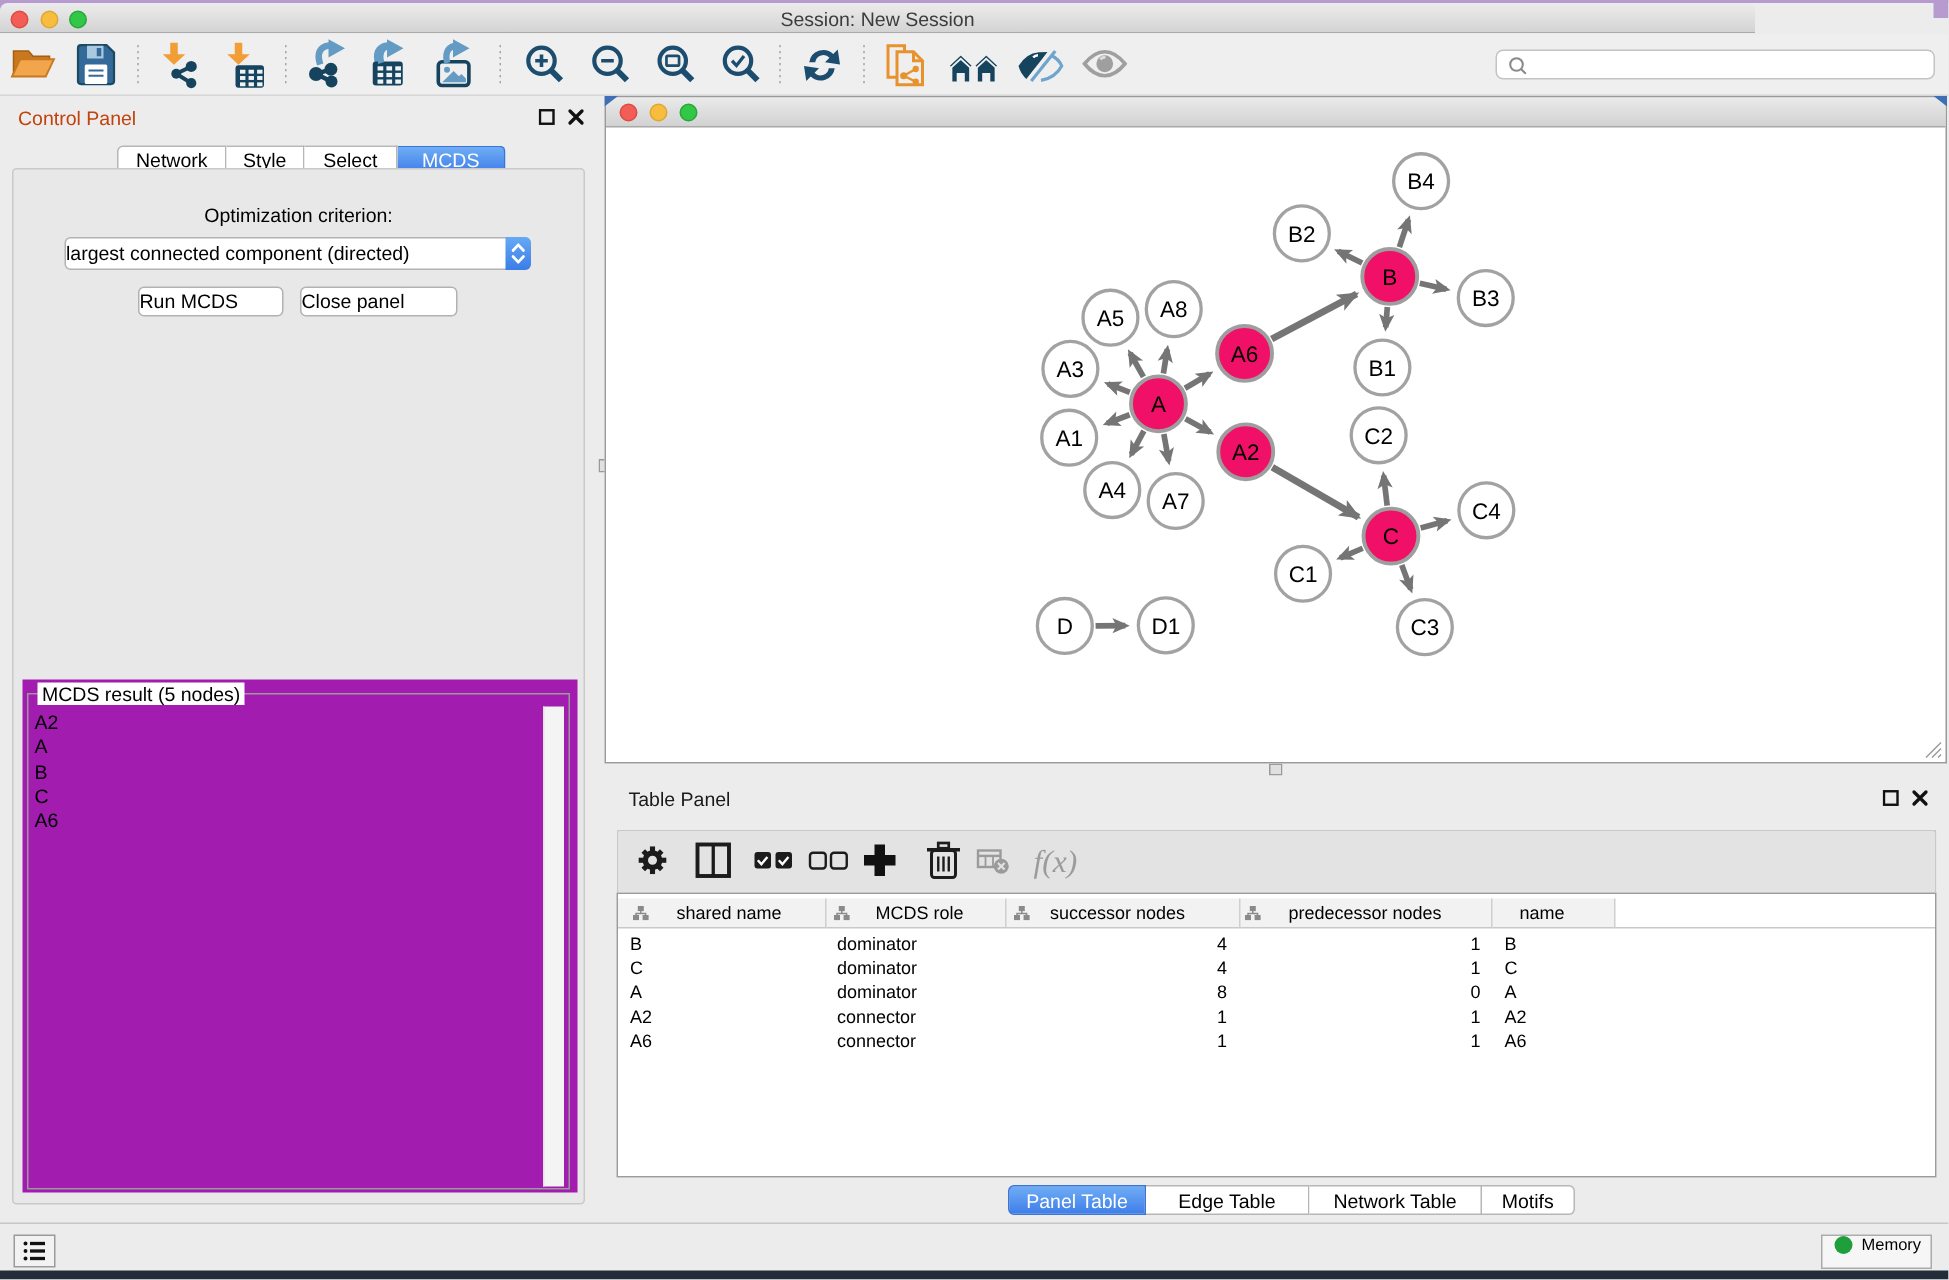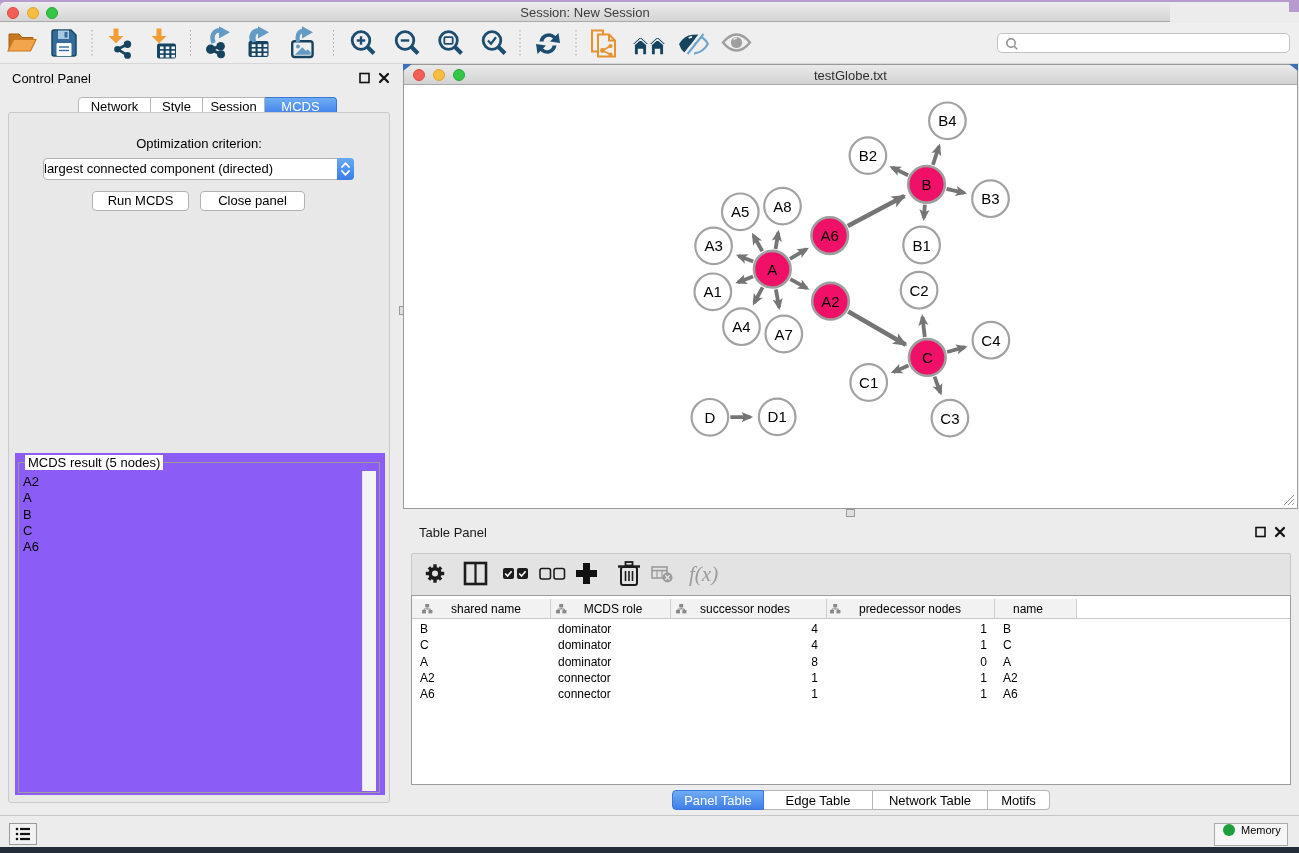--- a/index.html
+++ b/index.html
@@ -9,33 +9,33 @@
 #purple{left:0;top:0;width:1299px;height:2px;background:#b89bce}
 
 #titlebar{left:0;top:2px;width:1170px;height:20px;background:linear-gradient(#ececec,#d4d4d4);border-bottom:1px solid #ababab;border-radius:5px 5px 0 0;z-index:1}
 #corner-l,#corner-r{position:absolute;top:0;width:10px;height:12px;background:#b89bce;z-index:0}
 #titlebar .t{position:absolute;left:0;right:0;top:3px;text-align:center;font-size:13px;color:#3c3c3c}
 .tl{position:absolute;width:12px;height:12px;border-radius:50%;top:5px}
 
 #toolbar{left:0;top:23px;width:1299px;height:41px;background:#efefef;border-bottom:1px solid #d6d6d6}
 #search{position:absolute;left:997px;top:10px;width:293px;height:20px;background:#fff;border:1px solid #c3c3c3;border-radius:5px}
 
-#cp-title{left:12px;top:71px;font-size:13px;color:#000000}
+#cp-title{left:12px;top:71px;font-size:13px;color:#c2410c}
 #cp-tabs{left:78px;top:97px;height:19px;display:flex;font-size:13px}
 .tab{border:1px solid #b6b6b6;border-left:none;background:#fff;color:#000;display:flex;align-items:center;justify-content:center;padding:0}
 .tab:first-child{border-left:1px solid #b6b6b6;border-radius:4px 0 0 4px}
 .tab.last{border-radius:0 4px 4px 0}
 .tab.sel{background:linear-gradient(#6fadf5,#3f7ee9);color:#fff;border-color:#3a76d8}
 #cp-panel{left:8px;top:112px;width:382px;height:691px;background:#e8e8e8;border:1px solid #c9c9c9;border-radius:3px}
 #opt-label{left:0;top:136px;width:398px;text-align:center;font-size:13px;color:#000}
 #dropdown{left:43px;top:158px;width:311px;height:22px;background:#fff;border:1px solid #b2b2b2;border-radius:4px;font-size:13px;color:#000;line-height:20px;}
 #dd-step{position:absolute;right:-1px;top:-1px;width:17px;height:22px;background:linear-gradient(#67a9f4,#3a7de8);border-radius:0 4px 4px 0}
-.btn{position:absolute;height:20px;background:#fff;border:1px solid #b2b2b2;border-radius:4px;font-size:13px;color:#000;text-align:center;line-height:18px}
-
-#res-white{left:15px;top:453px;width:370px;height:342px;background:#8b5cf6}
+.btn{position:absolute;height:20px;background:#fff;border:1px solid #b2b2b2;border-radius:4px;font-size:13px;color:#000;text-align:left;line-height:18px}
+
+#res-white{left:15px;top:453px;width:370px;height:342px;background:#a21caf}
 #fieldset{position:absolute;left:3px;top:9px;width:362px;height:331px;border:1px solid #9a9a9a}
 #fs-legend{position:absolute;left:6px;top:-8px;background:#fff;font-size:13px;padding:0 3px;color:#000}
 #fs-list{position:absolute;left:4px;top:11px;font-size:13px;color:#000;line-height:16.3px}
 #fs-scroll{position:absolute;right:3px;top:8px;width:14px;height:320px;background:#f4f4f4;border-left:1px solid #e2e2e2}
 
 #netwin{left:403px;top:64px;width:895px;height:445px;background:#fff;border:1px solid #9a9a9a}
 #net-title{position:absolute;left:0;top:0;width:100%;height:20px;background:linear-gradient(#eaeaea,#d2d2d2);border-bottom:1px solid #a8a8a8}
 #net-title .t{position:absolute;left:0;right:0;top:3px;text-align:center;font-size:13px;color:#2e2e2e}
 
 #tp-title{left:419px;top:525px;font-size:13px;color:#1a1a1a}
@@ -229,21 +229,21 @@
   </svg>
 <svg class="abs" style="left:399px;top:306px" width="8" height="9">
     <rect x="0.5" y="0.5" width="7" height="8" fill="#e0e0e0" stroke="#9a9a9a"></rect>
   </svg>
 <svg class="abs" style="left:846px;top:509px" width="9" height="8">
     <rect x="0.5" y="0.5" width="8" height="7" fill="#e0e0e0" stroke="#9a9a9a"></rect>
   </svg>
 <div class="abs" id="cp-tabs">
   <div class="tab" style="width:73px">Network</div>
     <div class="tab" style="width:52px">Style</div>
-    <div class="tab" style="width:62px">Session</div>
+    <div class="tab" style="width:62px">Select</div>
     <div class="tab sel last" style="width:72px">MCDS</div>
 </div>
 <div class="abs" id="cp-panel"></div>
 <div class="abs" id="opt-label">Optimization criterion:</div>
 <div class="abs" id="dropdown">largest connected component (directed)<div id="dd-step"><svg width="17" height="22" viewBox="0 0 17 22">
         <path d="M5 9 L8.5 5.2 L12 9" fill="none" stroke="#fff" stroke-width="1.8" stroke-linecap="round" stroke-linejoin="round"></path>
         <path d="M5 13 L8.5 16.8 L12 13" fill="none" stroke="#fff" stroke-width="1.8" stroke-linecap="round" stroke-linejoin="round"></path>
       </svg></div></div>
 <div class="btn" style="left:92px;top:191px;width:97px">Run MCDS</div>
 <div class="btn" style="left:200px;top:191px;width:105px">Close panel</div>
@@ -258,21 +258,20 @@
   <svg width="10" height="8" style="position:absolute;left:-1px;top:-1px;z-index:3" viewBox="0 0 10 8">
       <path d="M0,0 L9,0 L0,7 z" fill="#3e6eb4"></path>
     </svg>
   <svg width="10" height="8" style="position:absolute;right:-1px;top:-1px;z-index:3" viewBox="0 0 10 8">
       <path d="M10,0 L1,0 L10,7 z" fill="#3e6eb4"></path>
     </svg>
   <div id="net-title">
     <div class="tl" style="left:9px;top:4px;background:#f25e57;border:1px solid #dd4b43"></div>
     <div class="tl" style="left:29px;top:4px;background:#f6bd3e;border:1px solid #e0a630"></div>
     <div class="tl" style="left:49px;top:4px;background:#33c748;border:1px solid #27a739"></div>
-    <div class="t">testGlobe.txt</div>
   </div>
   <svg id="graph" width="893" height="423" style="position:absolute;left:0;top:20px" viewBox="0 0 893 423">
   <defs>
     <marker id="ah" markerUnits="userSpaceOnUse" markerWidth="16" markerHeight="14" refX="9" refY="5.5" orient="auto">
           <path d="M0.4,0.4 L12,5.5 L0.4,10.6 L3.1,5.5 z" fill="#757575"></path>
         </marker>
     <marker id="ah2" markerUnits="userSpaceOnUse" markerWidth="20" markerHeight="16" refX="13" refY="6.5" orient="auto">
           <path d="M0.5,0.5 L15,6.5 L0.5,12.5 L3.8,6.5 z" fill="#757575"></path>
         </marker>
   </defs>

